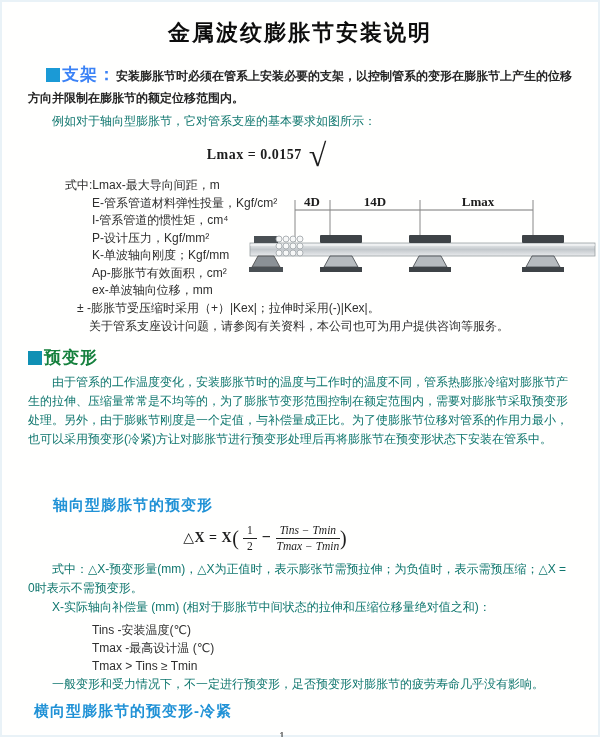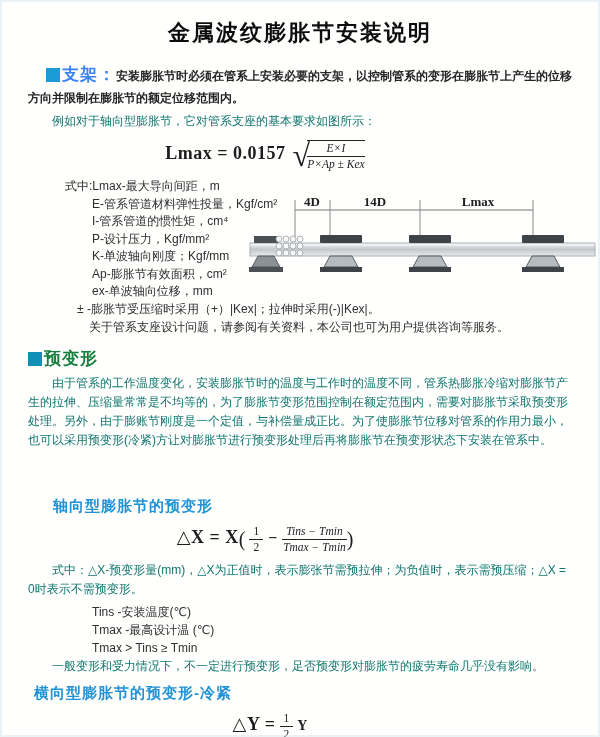--- a/index.html
+++ b/index.html
@@ -20,21 +20,21 @@
   .sq-blue{background:#1b9ad6;}
   .sq-teal{background:#1090b4;}
   .h-inline{font-size:17px;font-weight:bold;color:#3b82f6;letter-spacing:1px;}
   .body-par{font-size:12px;line-height:19px;text-indent:2em;color:#0f766e;}
   .example{margin-top:3px;}
   
   .formula{
     text-align:center;font-family:"Liberation Serif","DejaVu Serif",serif;
     color:#1d1d1d;margin:9px 70px 7px 0;
   }
-  .f-lhs{font-weight:bold;font-size:18px;letter-spacing:0.5px;}
+  .f-lhs{font-weight:bold;font-size:14px;letter-spacing:0.5px;}
   .f-rhs{font-weight:bold;font-size:14px;margin-left:4px;}
   .paren{font-size:20px;vertical-align:-3px;font-weight:normal;}
   .sqrt{display:inline-flex;align-items:flex-start;margin-left:7px;vertical-align:middle;}
   .radical{font-size:32px;line-height:30px;margin-right:-3px;font-weight:normal;}
   .frac{display:inline-flex;flex-direction:column;text-align:center;font-size:11.5px;vertical-align:middle;line-height:13px;}
   .frac.italic{font-style:italic;}
   .frac .num{border-bottom:1px solid #222;padding:0 4px 1px 4px;display:block;}
   .frac .den{padding-top:1px;display:block;}
   .minus{margin:0 5px;font-weight:bold;}
   
@@ -59,24 +59,20 @@
 
   <div class="doc-title">金属波纹膨胀节安装说明</div>
 
   <p class="lead"><span class="indent-first"></span><span class="sq sq-blue"></span><span class="h-inline">支架：</span><span>安装膨胀节时必须在管系上安装必要的支架，以控制管系的变形在膨胀节上产生的位移方向并限制在膨胀节的额定位移范围内。</span></p>
 
   <p class="body-par example">例如对于轴向型膨胀节，它对管系支座的基本要求如图所示：</p>
 
   <div class="formula">
     <span class="f-lhs">Lmax = 0.0157</span><span class="sqrt">
         <span class="radical">√</span>
-        <span class="frac italic" style="border-top:1.4px solid #222;padding-top:1px;">
-          <span class="num">E×I</span>
-          <span class="den">P×Ap ± Kex</span>
-        </span>
       </span>
   </div>
 
   <div class="defs">
     <div>式中:Lmax-最大导向间距，m</div>
     <div class="d-indent">E-管系管道材料弹性投量，Kgf/cm²</div>
     <div class="d-indent">I-管系管道的惯性矩，cm⁴</div>
     <div class="d-indent">P-设计压力，Kgf/mm²</div>
     <div class="d-indent">K-单波轴向刚度；Kgf/mm</div>
     <div class="d-indent">Ap-膨胀节有效面积，cm²</div>
@@ -154,20 +150,21 @@
     <span class="frac">
         <span class="num">1</span>
         <span class="den">2</span>
       </span><span class="minus">−</span><span class="frac italic">
         <span class="num">Tins − Tmin</span>
         <span class="den">Tmax − Tmin</span>
       </span><span class="paren">)</span>
   </div>
 
   <p class="body-par">式中：△X-预变形量(mm)，△X为正值时，表示膨张节需预拉伸；为负值时，表示需预压缩；△X = 0时表示不需预变形。</p>
+  <p class="body-par">X-实际轴向补偿量 (mm) (相对于膨胀节中间状态的拉伸和压缩位移量绝对值之和)：</p>
 
   <div class="defs" style="line-height:18px;">
     <div class="d-indent">Tins -安装温度(℃)</div>
     <div class="d-indent">Tmax -最高设计温 (℃)</div>
     <div class="d-indent">Tmax &gt; Tins ≥ Tmin</div>
   </div>
   <p class="body-par">一般变形和受力情况下，不一定进行预变形，足否预变形对膨胀节的疲劳寿命几乎没有影响。</p>
 
   <div class="h3 left">横向型膨胀节的预变形-冷紧</div>
 

